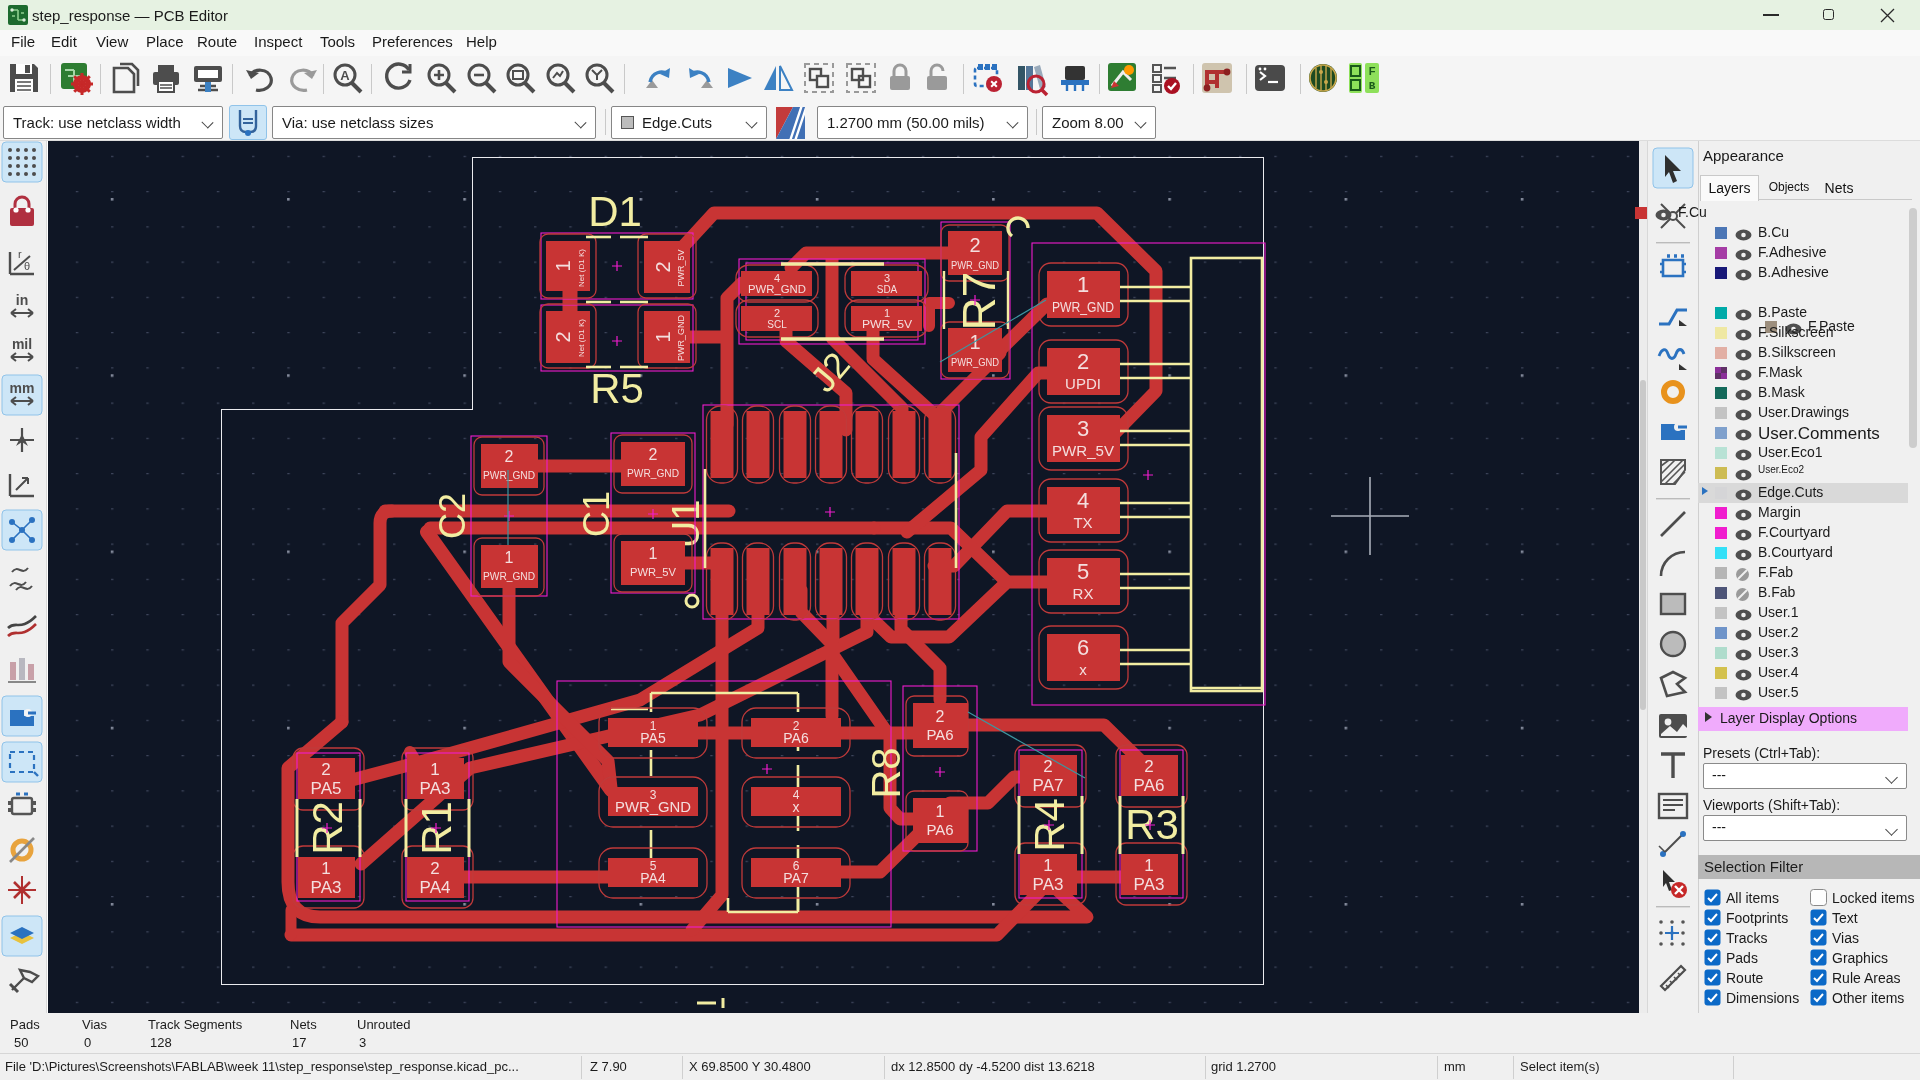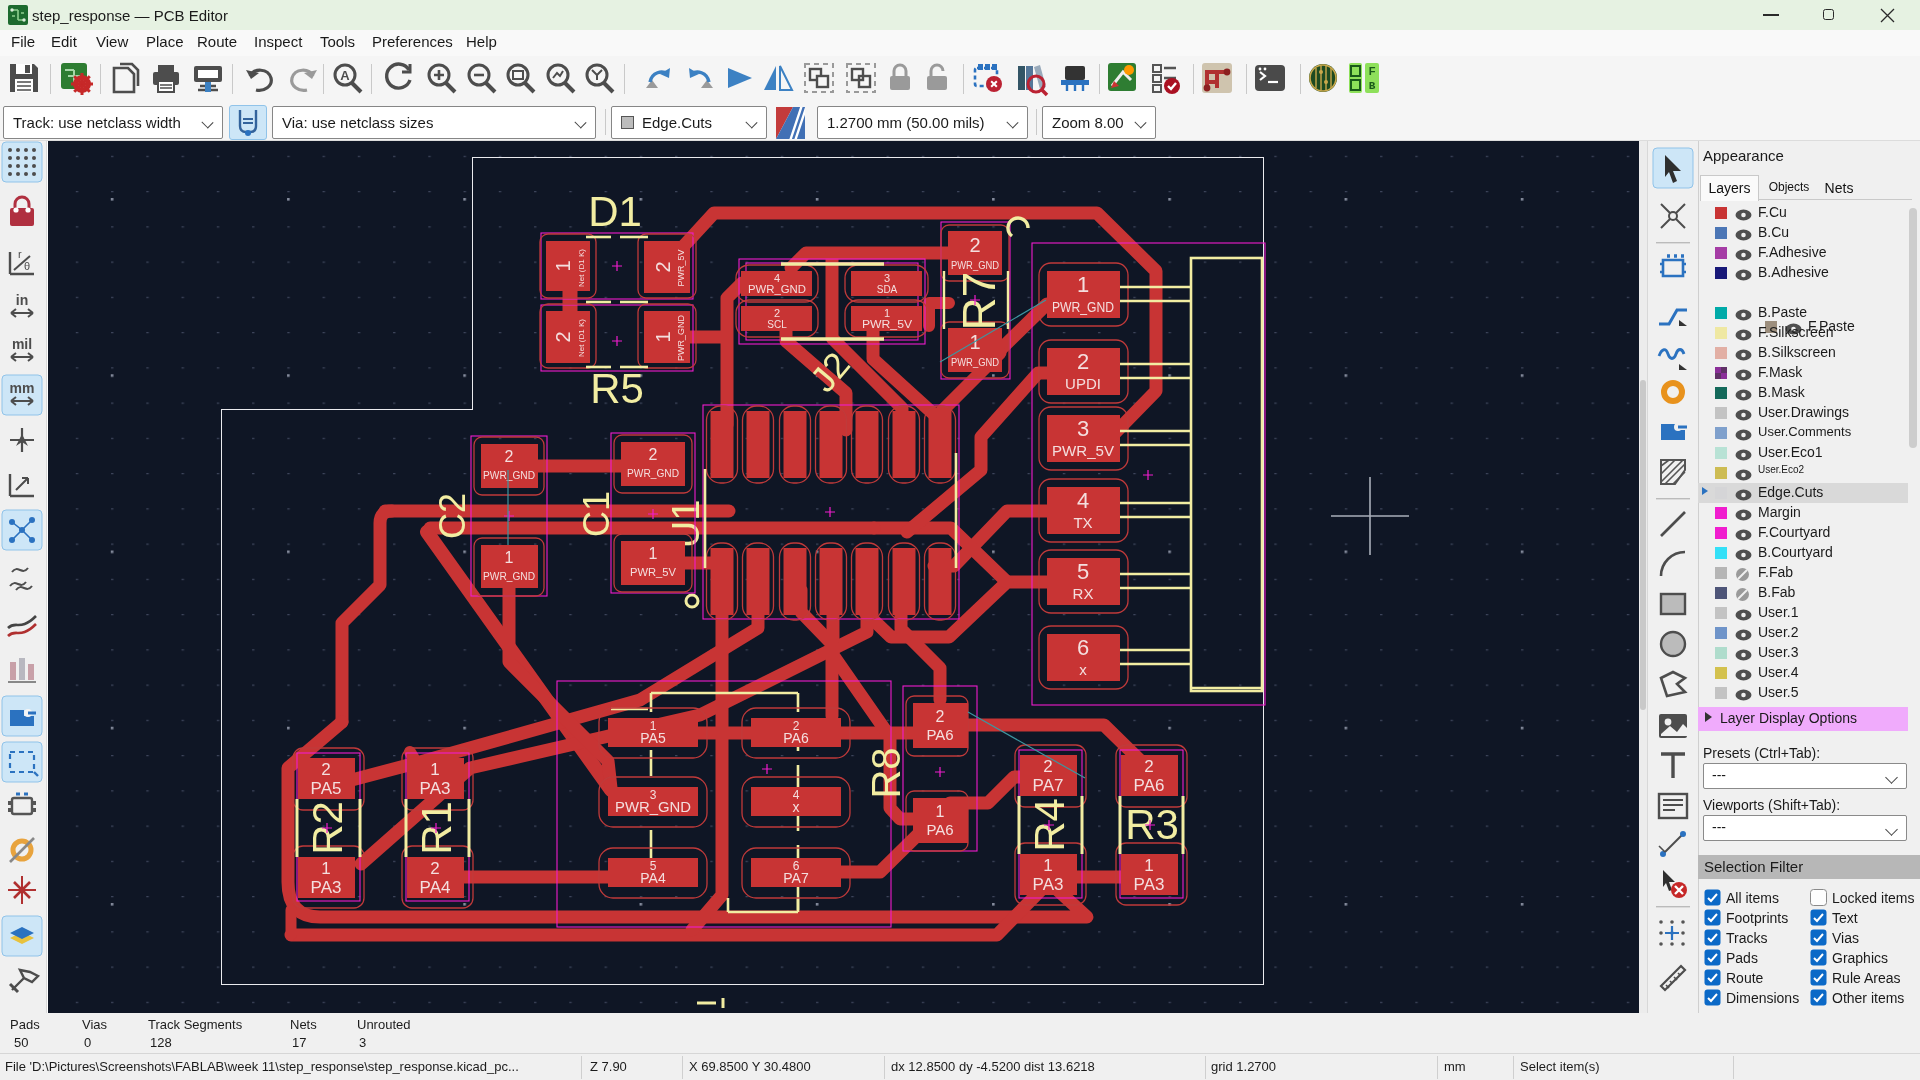--- a/index.html
+++ b/index.html
@@ -787,21 +787,21 @@
         <path d="M4 24 L24 4 l4 4 L8 28 Z" fill="none" stroke="#4d4d4d" stroke-width="2.2"></path>
         <path d="M9 23 l3 3 M13 19 l2 2 M17 15 l3 3 M21 11 l2 2" stroke="#4d4d4d" stroke-width="1.6"></path>
       </g>
     </svg></div>
 <div id="panel" class="abs"></div>
 <div class="abs" style="left:1703px;top:147px;font-size:15px;color:#1a1a1a">Appearance</div>
 <div class="abs" style="left:1700px;top:176px;width:212px;height:24px;border-bottom:1px solid #c9c9c9"></div>
 <div class="abs" style="left:1700px;top:175px;width:59px;height:26px;background:#fafafa;border:1px solid #c9c9c9;border-bottom:none;font-size:14px;color:#111;text-align:center;padding-top:4px">Layers</div>
 <div class="abs" style="left:1761px;top:178px;width:56px;height:22px;font-size:12px;color:#111;text-align:center;padding-top:2px">Objects</div>
 <div class="abs" style="left:1819px;top:178px;width:40px;height:22px;font-size:14px;color:#111;text-align:center;padding-top:2px">Nets</div>
-<div class="abs" style="left:1698px;top:203px;width:216px;height:20px;">
+<div class="abs" style="left:1618px;top:203px;width:216px;height:20px;">
     <span style="position:absolute;left:17px;top:4px;width:12px;height:12px;background:#c83434;position:absolute"></span>
     <span style="position:absolute;left:37px;top:4px"><svg width="17" height="12" viewBox="0 0 17 12">
         <ellipse cx="8.5" cy="6" rx="8" ry="5.4" fill="#4f4f4f"></ellipse>
         <circle cx="8.5" cy="6" r="2.3" fill="#f0f0f0"></circle>
       </svg></span>
     <span style="position:absolute;left:60px;top:1px;font-size:14px;color:#1a1a1a">F.Cu</span>
   </div>
 <div class="abs" style="left:1698px;top:223px;width:210px;height:20px;">
     <span style="position:absolute;left:17px;top:4px;width:12px;height:12px;background:#4c76b5;position:absolute"></span>
     <span style="position:absolute;left:37px;top:4px"><svg width="17" height="12" viewBox="0 0 17 12">
@@ -884,21 +884,21 @@
         <circle cx="8.5" cy="6" r="2.3" fill="#f0f0f0"></circle>
       </svg></span>
     <span style="position:absolute;left:60px;top:1px;font-size:14px;color:#1a1a1a">User.Drawings</span>
   </div>
 <div class="abs" style="left:1698px;top:423px;width:210px;height:20px;">
     <span style="position:absolute;left:17px;top:4px;width:12px;height:12px;background:#7fa0cc;position:absolute"></span>
     <span style="position:absolute;left:37px;top:4px"><svg width="17" height="12" viewBox="0 0 17 12">
         <ellipse cx="8.5" cy="6" rx="8" ry="5.4" fill="#4f4f4f"></ellipse>
         <circle cx="8.5" cy="6" r="2.3" fill="#f0f0f0"></circle>
       </svg></span>
-    <span style="position:absolute;left:60px;top:1px;font-size:13px;color:#1a1a1a">User.Comments</span>
+    <span style="position:absolute;left:60px;top:1px;font-size:17px;color:#1a1a1a">User.Comments</span>
   </div>
 <div class="abs" style="left:1698px;top:443px;width:210px;height:20px;">
     <span style="position:absolute;left:17px;top:4px;width:12px;height:12px;background:#b8e2d5;position:absolute"></span>
     <span style="position:absolute;left:37px;top:4px"><svg width="17" height="12" viewBox="0 0 17 12">
         <ellipse cx="8.5" cy="6" rx="8" ry="5.4" fill="#4f4f4f"></ellipse>
         <circle cx="8.5" cy="6" r="2.3" fill="#f0f0f0"></circle>
       </svg></span>
     <span style="position:absolute;left:60px;top:1px;font-size:14px;color:#1a1a1a">User.Eco1</span>
   </div>
 <div class="abs" style="left:1698px;top:463px;width:210px;height:20px;">

